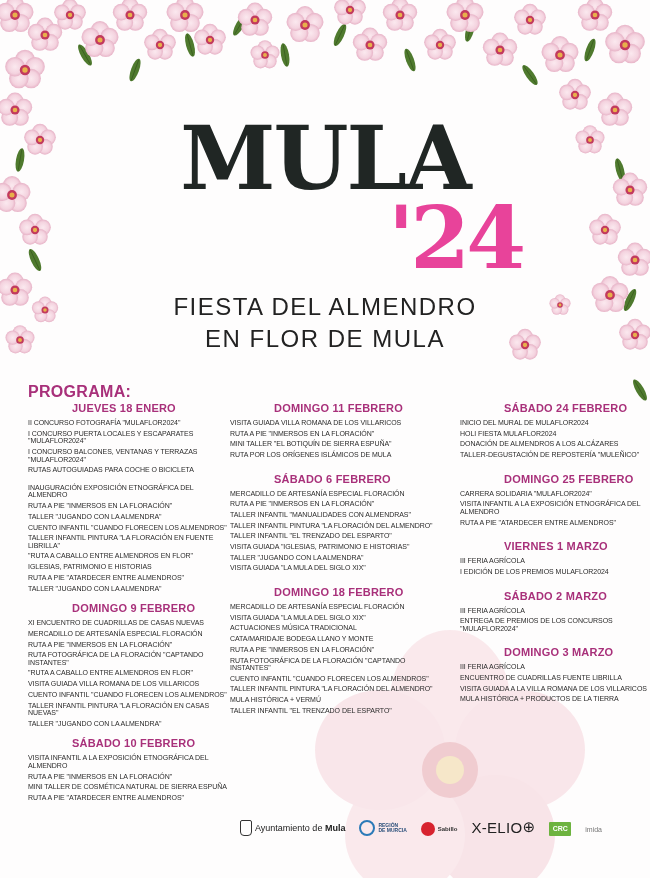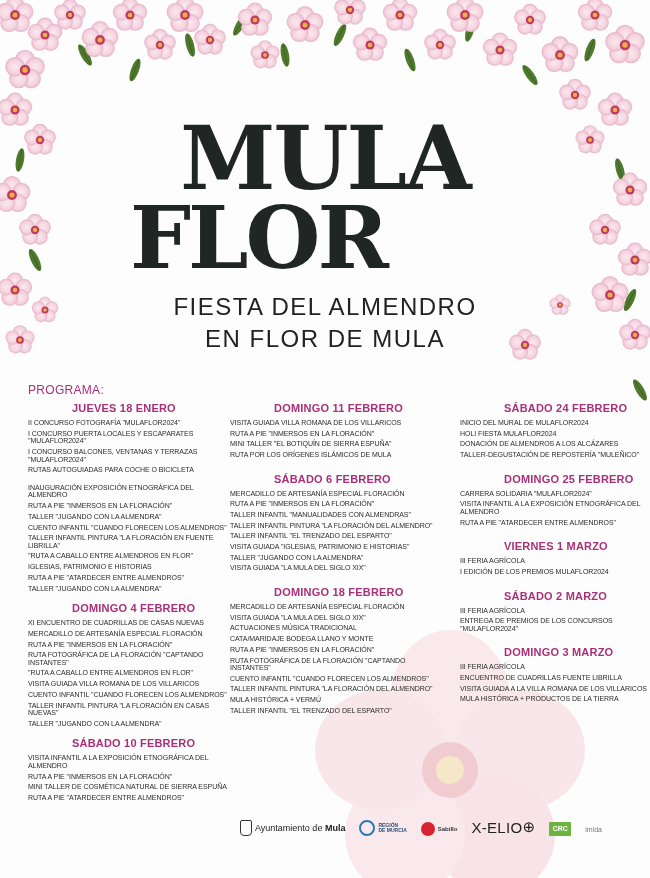--- a/index.html
+++ b/index.html
@@ -9,21 +9,21 @@
   
   .garland { position:absolute; left:0; top:0; width:650px; height:878px; pointer-events:none; }
   .title-mula { position:absolute; left:140px; top:118px; width:370px; text-align:center; font-family:"DejaVu Serif", serif; font-weight:bold; font-size:86px; line-height:80px; letter-spacing:-2px; color:#202624; transform:scaleY(1.02); }
   .title-flor { position:absolute; left:130px; top:198px; font-family:"DejaVu Serif", serif; font-weight:bold; font-size:86px; line-height:80px; color:#202624; letter-spacing:-3px; }
   .title-year { position:absolute; left:388px; top:198px; font-family:"DejaVu Serif", serif; font-weight:bold; font-size:86px; line-height:80px; color:#e8439a; letter-spacing:-4px; }
   .subtitle { position:absolute; left:0; width:650px; text-align:center; font-family:"Liberation Sans", sans-serif; font-size:24px; letter-spacing:1.5px; color:#222; font-weight:normal; }
   .sub1 { top:293px; }
   .sub2 { top:325px; }
 
   
-  .programa-label { position:absolute; left:28px; top:383px; font-size:12px; font-weight:normal; color:#a8307a; letter-spacing:.3px; }
+  .programa-label { position:absolute; left:28px; top:383px; font-size:16px; font-weight:bold; color:#a8307a; letter-spacing:.3px; }
   .col { position:absolute; top:402px; width:205px; }
   .col1 { left:28px; }
   .col2 { left:230px; }
   .col3 { left:460px; }
   .day { margin-bottom:10px; }
   .day-title { font-size:11px; font-weight:bold; color:#a8307a; letter-spacing:.2px; margin-bottom:4px; line-height:13px;margin-left:44px; }
   .ev { font-size:7px; line-height:7.6px; color:#2a2a2a; text-transform:uppercase; margin-bottom:3.1px; letter-spacing:-.05px; }
 
   
   .sponsors { position:absolute; left:240px; top:812px; width:400px; height:24px; display:flex; align-items:flex-end; }
@@ -130,21 +130,21 @@
     <use href="#fl" transform="translate(630,190) scale(1.3)"></use>
     <use href="#fl" transform="translate(605,230) scale(1.2)"></use>
     <use href="#fl" transform="translate(635,260) scale(1.3)"></use>
     <use href="#fl" transform="translate(610,295) scale(1.4)"></use>
     <use href="#fl" transform="translate(635,335) scale(1.2)"></use>
     <use href="#fl" transform="translate(525,345) scale(1.2)"></use>
     <use href="#fl" transform="translate(560,305) scale(0.8)"></use>
   </svg>
 
   <div class="title-mula">MULA</div>
-  <div class="title-flor">FLOR</div>
+  <div class="title-year">'24</div>
   <div class="subtitle sub2">EN FLOR DE MULA</div>
   <div class="subtitle sub1">FIESTA DEL ALMENDRO</div>
 
   <div class="programa-label">PROGRAMA:</div>
 
   <div class="col col1">
     <div class="day">
       <div class="day-title">JUEVES 18 ENERO</div>
       <div class="ev">II Concurso fotografía "MULAFLOR2024"</div>
       <div class="ev">I Concurso puerta locales y escaparates "MULAFLOR2024"</div>
@@ -156,21 +156,21 @@
       <div class="ev">Ruta a pie "Inmersos en la floración"</div>
       <div class="ev">Taller "Jugando con la almendra"</div>
       <div class="ev">Cuento infantil "Cuando florecen los almendros"</div>
       <div class="ev">Taller infantil pintura "La floración en Fuente Librilla"</div>
       <div class="ev">"Ruta a caballo entre almendros en flor"</div>
       <div class="ev">Iglesias, patrimonio e historias</div>
       <div class="ev">Ruta a pie "Atardecer entre almendros"</div>
       <div class="ev">Taller "Jugando con la almendra"</div>
     </div>
     <div class="day">
-      <div class="day-title">DOMINGO 4 FEBRERO</div>
+      <div class="day-title">DOMINGO 9 FEBRERO</div>
       <div class="ev">XI Encuentro de cuadrillas de Casas Nuevas</div>
       <div class="ev">Mercadillo de artesanía especial floración</div>
       <div class="ev">Ruta a pie "Inmersos en la floración"</div>
       <div class="ev">Ruta fotográfica de la floración "Captando instantes"</div>
       <div class="ev">"Ruta a caballo entre almendros en flor"</div>
       <div class="ev">Visita guiada villa romana de Los Villaricos</div>
       <div class="ev">Cuento infantil "Cuando florecen los almendros"</div>
       <div class="ev">Taller infantil pintura "La floración en Casas Nuevas"</div>
       <div class="ev">Taller "Jugando con la almendra"</div>
     </div>

